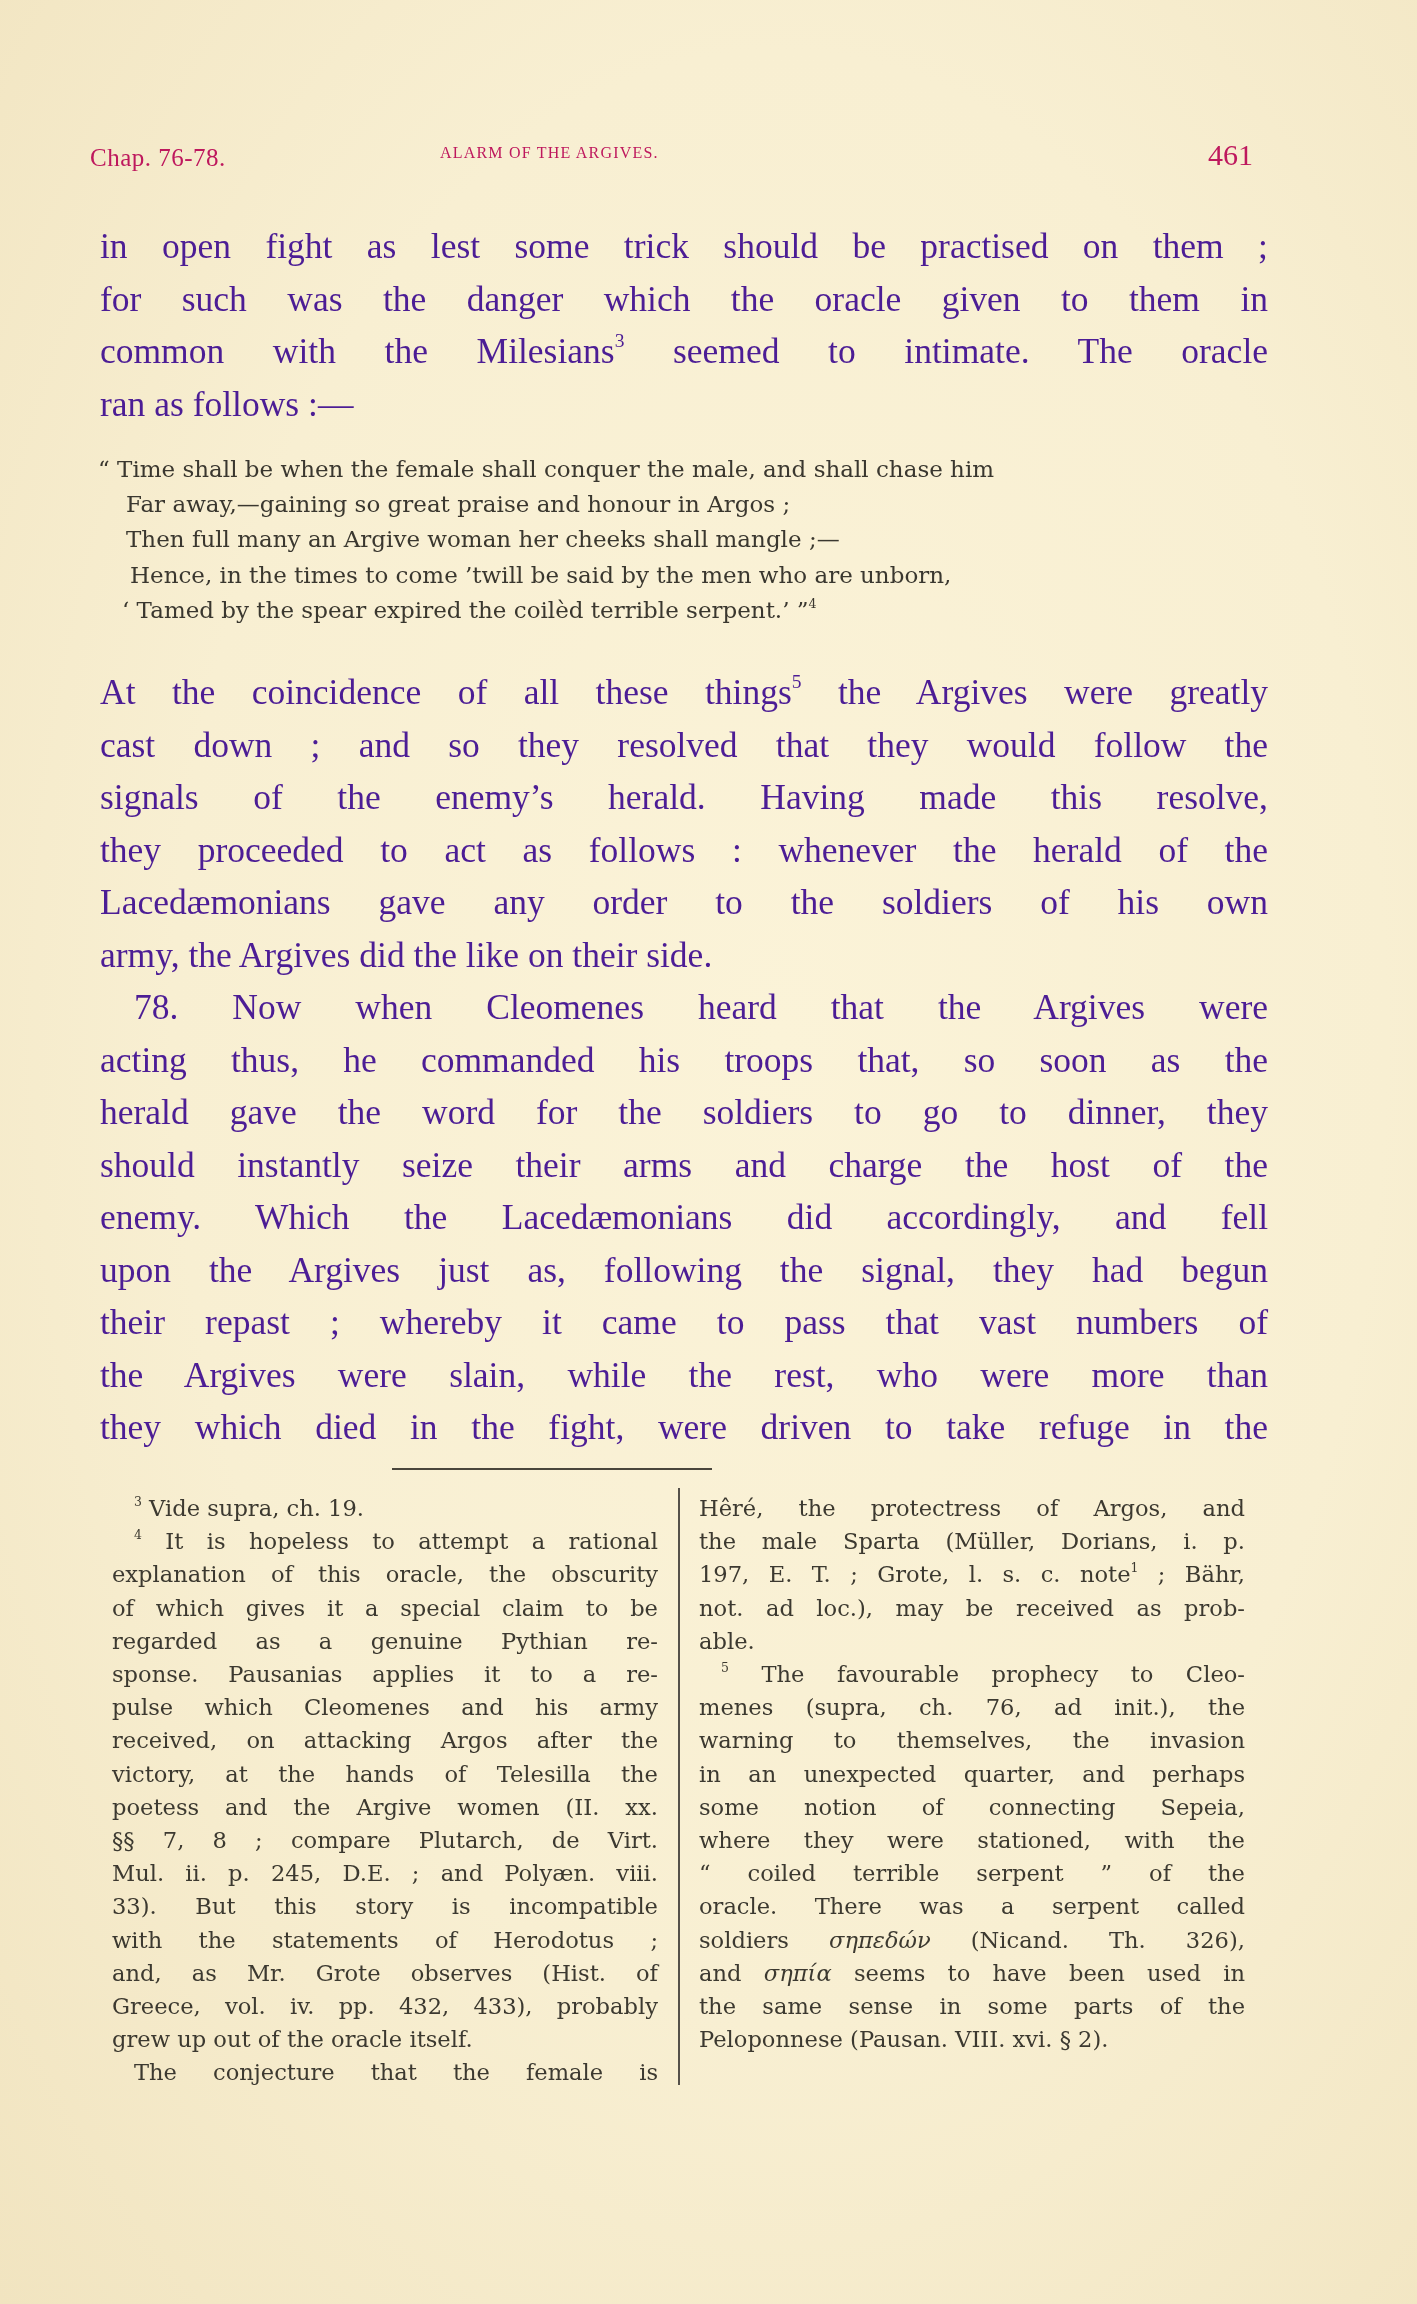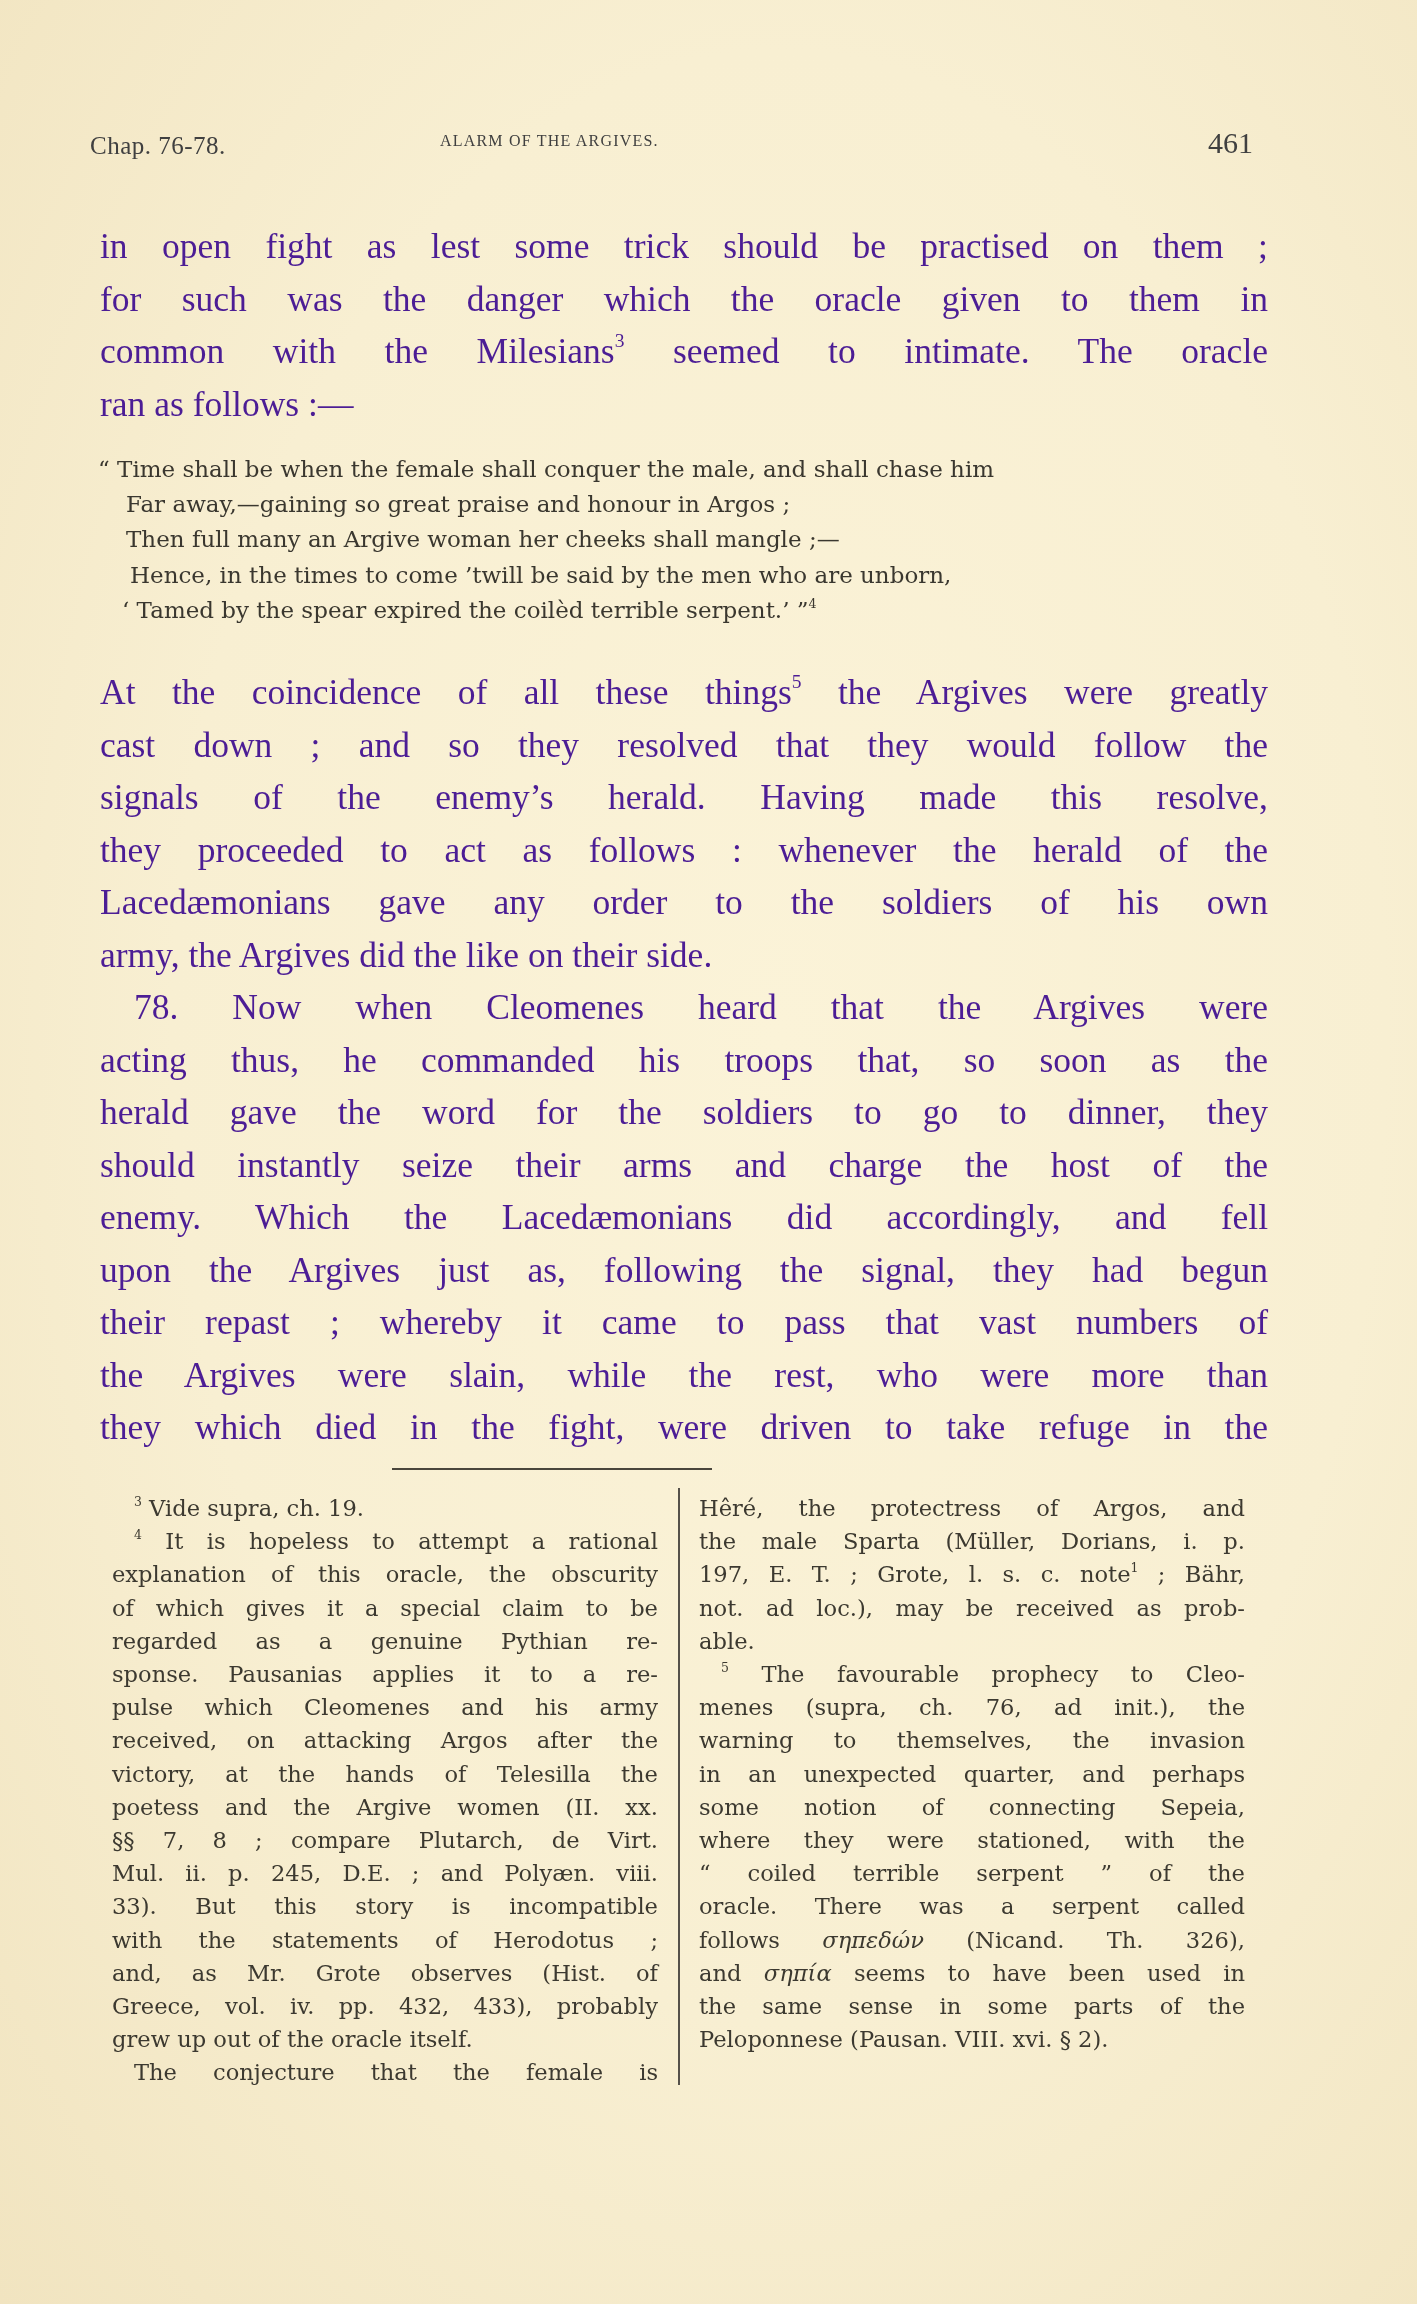--- a/index.html
+++ b/index.html
@@ -18,26 +18,26 @@
   .page {
     position: absolute;
     left: 0; top: 0;
     width: 1417px;
     height: 2304px;
   }
 
   
   .running-header {
     position: absolute;
-    top: 124px;
+    top: 136px;
     left: 90px;
     width: 1165px;
     height: 44px;
     font-family: "Liberation Serif", "DejaVu Serif", serif;
-    color: #404040;
+    color: #be185d;
   }
   .rh-chap {
     position: absolute;
     left: 0;
     top: 8px;
     font-size: 25px;
     letter-spacing: 0.5px;
   }
   .rh-title {
     position: absolute;
@@ -240,20 +240,20 @@
       <span class="fn-line">not. ad loc.), may be received as prob-</span>
       <span class="fn-line last">able.</span>
       <span class="fn-line indent"><sup>5</sup> <span>The favourable prophecy to Cleo-</span></span>
       <span class="fn-line">menes (supra, ch. 76, ad init.), the</span>
       <span class="fn-line">warning to themselves, the invasion</span>
       <span class="fn-line">in an unexpected quarter, and perhaps</span>
       <span class="fn-line">some notion of connecting Sepeia,</span>
       <span class="fn-line">where they were stationed, with the</span>
       <span class="fn-line">“ coiled terrible serpent ” of the</span>
       <span class="fn-line">oracle.  There was a serpent called</span>
-      <span class="fn-line"><span>follows </span><span class="greek">σηπεδών</span><span> (Nicand. Th. 326),</span></span>
+      <span class="fn-line"><span>soldiers </span><span class="greek">σηπεδών</span><span> (Nicand. Th. 326),</span></span>
       <span class="fn-line"><span>and </span><span class="greek">σηπία</span><span> seems to have been used in</span></span>
       <span class="fn-line">the same sense in some parts of the</span>
       <span class="fn-line last">Peloponnese (Pausan. VIII. xvi. § 2).</span>
     </div>
   </div>
 
 </div>
 
 </body></html>

